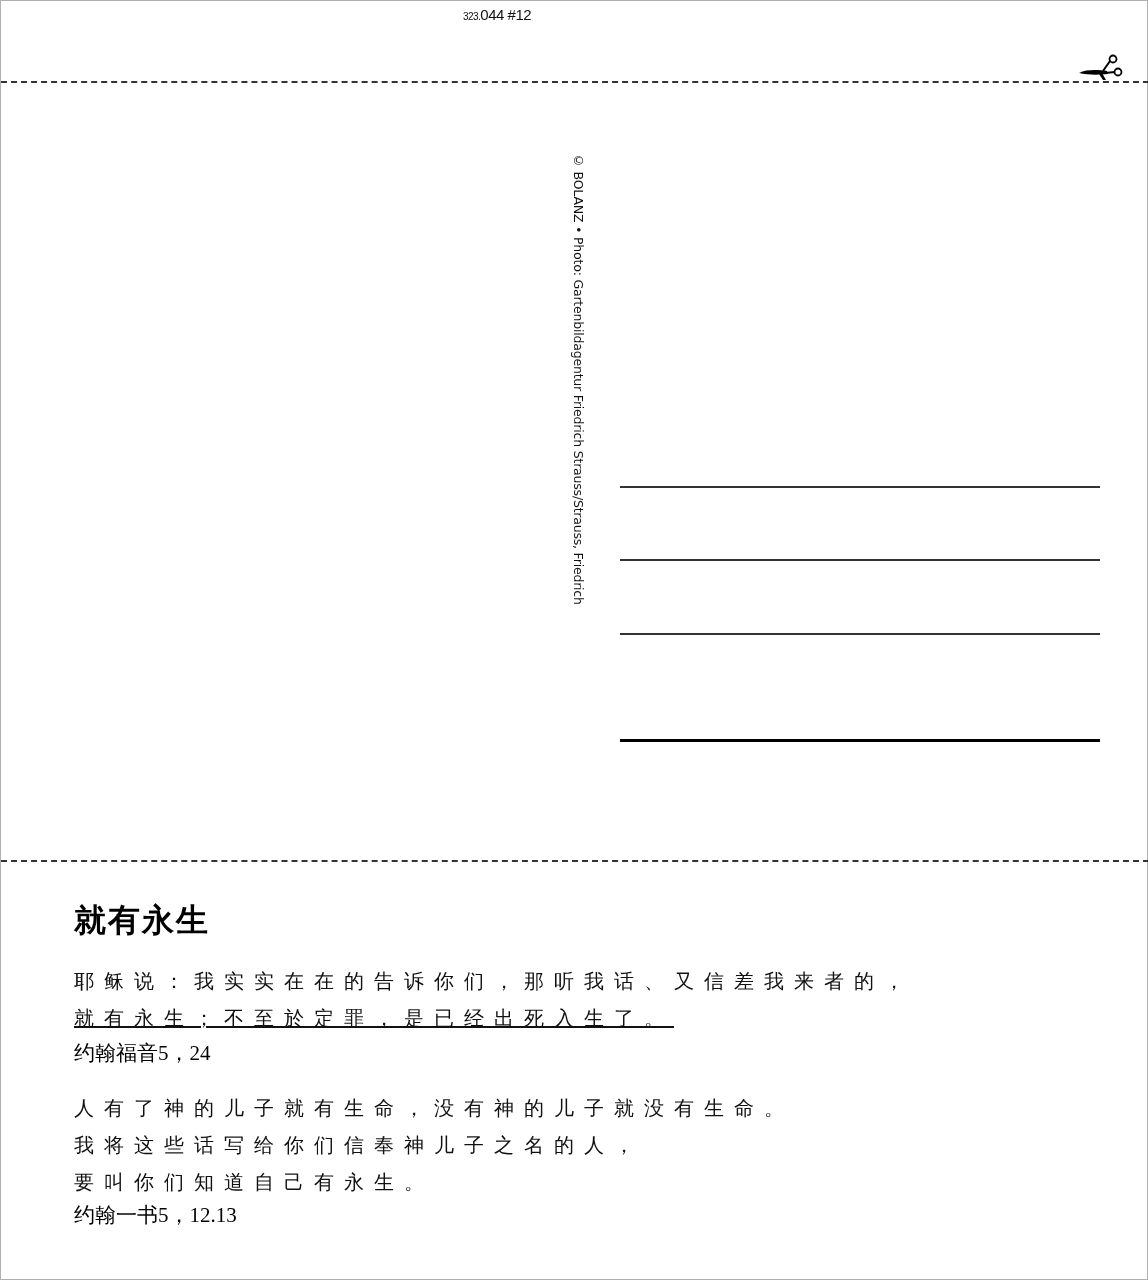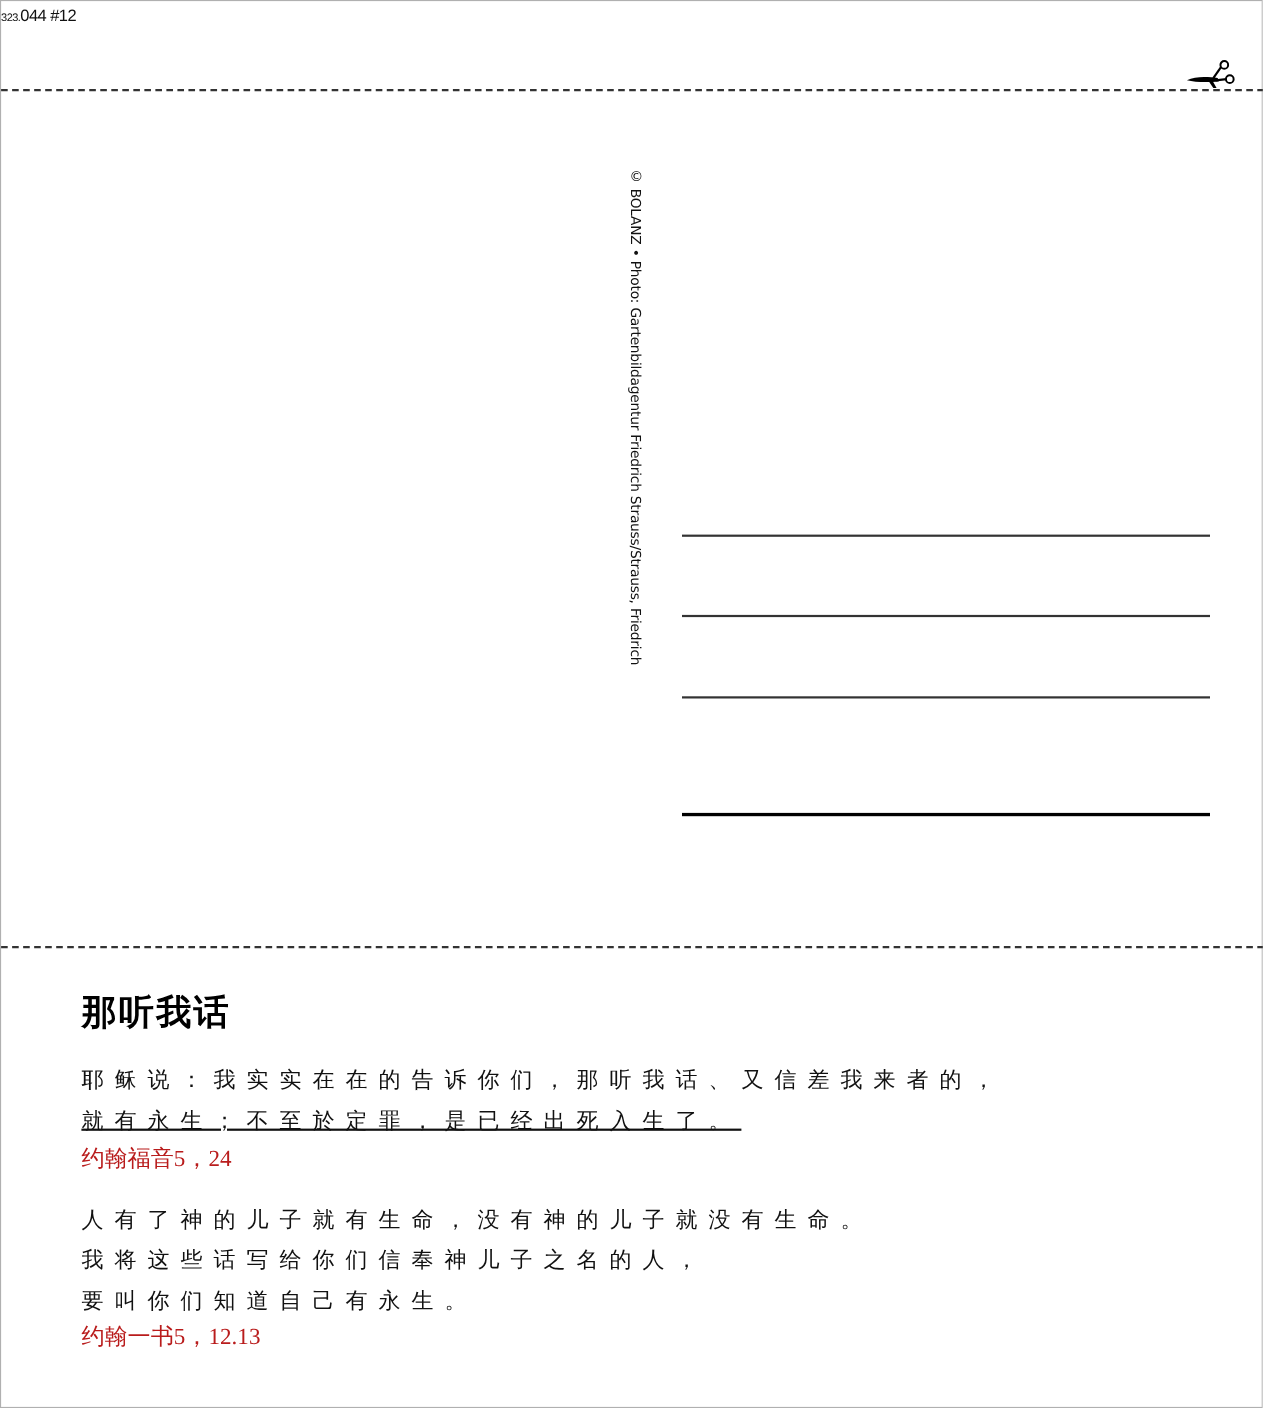--- a/index.html
+++ b/index.html
@@ -2,21 +2,21 @@
 <html><head>
   <meta charset="utf-8">
   <style>
     html, body { margin: 0; padding: 0; background: #ffffff; }
     body { width: 1148px; height: 1280px; position: relative; overflow: hidden; }
     .page {
       position: absolute; left: 0; top: 0; width: 1146px; height: 1278px;
       border: 1px solid #b0b0b0; background: #ffffff;
     }
     .code {
-      position: absolute; top: 5px; left: 0; width: 992px; 
+      position: absolute; top: 5px; left: 0; width: 992px; text-align: center;
       font-family: "Liberation Sans", sans-serif; color: #111; font-size: 15px;
       letter-spacing: -0.5px;
     }
     .code .small { font-size: 10px; }
     .cutline {
       position: absolute; left: 0; width: 1148px; height: 0;
       border-top: 2px dashed #333;
     }
     .cut1 { top: 80px; }
     .cut2 { top: 859px; }
@@ -41,21 +41,21 @@
     }
     .verse {
       position: absolute; left: 73px;
       font-family: "DejaVu Serif", serif; font-size: 20px; color: #111;
       letter-spacing: 10px; line-height: 37px; white-space: nowrap;
     }
     .v1a { top: 962px; }
     .v1b { top: 999px; text-decoration: underline; }
     .ref {
       position: absolute; left: 73px;
-      font-family: "Liberation Serif", serif; font-size: 21px; color: #b91c1c;
+      font-family: "Liberation Serif", serif; font-size: 21px; color: #000000;
     }
     .r1 { top: 1038px; }
     .v2a { top: 1089px; }
     .v2b { top: 1126px; }
     .v2c { top: 1163px; }
     .r2 { top: 1200px; }
   </style>
 </head>
 <body>
 
@@ -78,21 +78,21 @@
 
   <div class="credit">© BOLANZ • Photo: Gartenbildagentur Friedrich Strauss/Strauss, Friedrich</div>
 
   <div class="addr-line l1"></div>
   <div class="addr-line l2"></div>
   <div class="addr-line l3"></div>
   <div class="addr-line l4"></div>
 
   <div class="cutline cut2"></div>
 
-  <div class="title">那听我话</div>
+  <div class="title">就有永生</div>
 
   <div class="verse v1a">耶稣说：我实实在在的告诉你们，那听我话、又信差我来者的，</div>
   <div class="verse v1b">就有永生；不至於定罪，是已经出死入生了。</div>
   <div class="ref r1">约翰福音5，24</div>
 
   <div class="verse v2b">我将这些话写给你们信奉神儿子之名的人，</div>
   <div class="verse v2a">人有了神的儿子就有生命，没有神的儿子就没有生命。</div>
   <div class="verse v2c">要叫你们知道自己有永生。</div>
   <div class="ref r2">约翰一书5，12.13</div>
 

